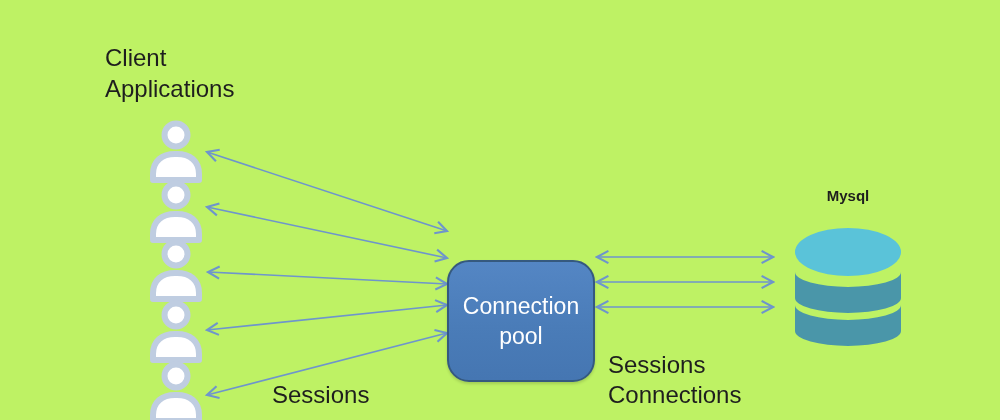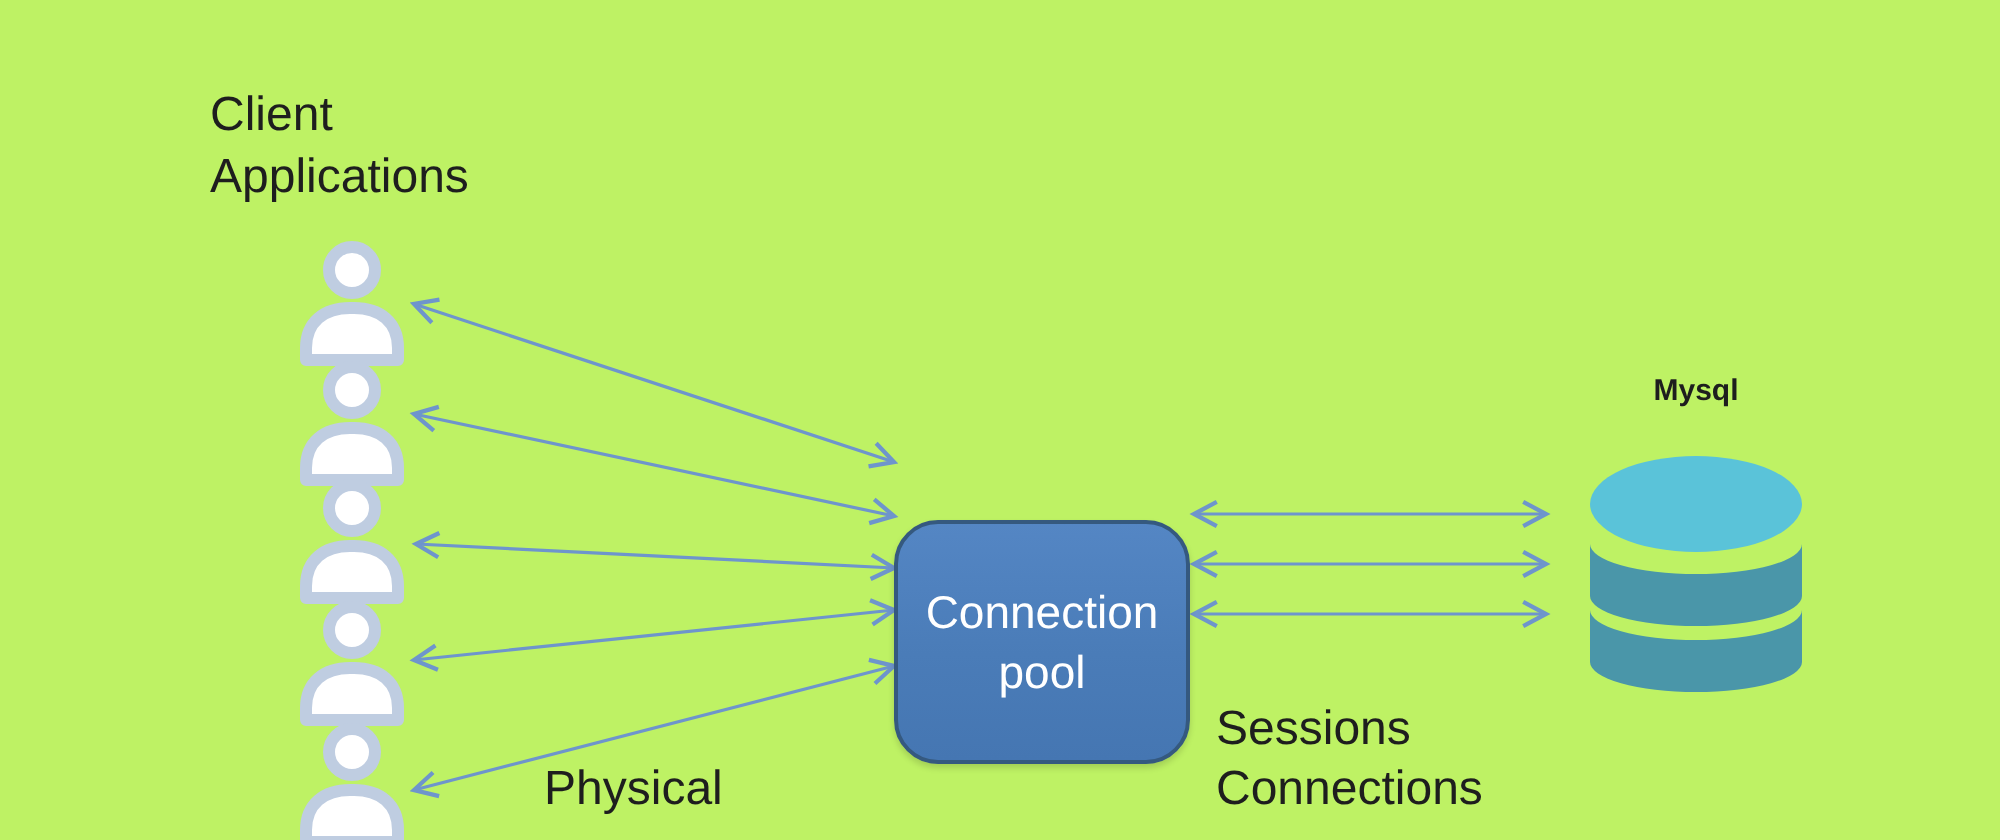--- a/index.html
+++ b/index.html
@@ -81,21 +81,21 @@
       <line x1="207" y1="395" x2="447" y2="333" stroke="#6e95cc" stroke-width="1.6" marker-start="url(#ah)" marker-end="url(#ah)"></line>
       <line x1="597" y1="257" x2="773" y2="257" stroke="#6e95cc" stroke-width="1.6" marker-start="url(#ah)" marker-end="url(#ah)"></line>
       <line x1="597" y1="282" x2="773" y2="282" stroke="#6e95cc" stroke-width="1.6" marker-start="url(#ah)" marker-end="url(#ah)"></line>
       <line x1="597" y1="307" x2="773" y2="307" stroke="#6e95cc" stroke-width="1.6" marker-start="url(#ah)" marker-end="url(#ah)"></line>
     </svg>
 
   <div class="pool-node">
     <span>Connection pool</span>
   </div>
 
-  <div class="label sessions-label">Physical</div>
+  <div class="label sessions-label">Sessions</div>
 
   <div class="label physical-label">Sessions Connections</div>
 
   <div class="label mysql-label">Mysql</div>
 
   <svg class="db-icon" viewBox="0 0 106 126">
       <ellipse cx="53" cy="26" rx="53" ry="24" fill="#5ac3d9"></ellipse>
       <path d="M0,46 A53,15 0 0 0 106,46 L106,72 A53,15 0 0 1 0,72 Z" fill="#4a96a9"></path>
       <path d="M0,79 A53,15 0 0 0 106,79 L106,105 A53,15 0 0 1 0,105 Z" fill="#4a96a9"></path>
     </svg>

